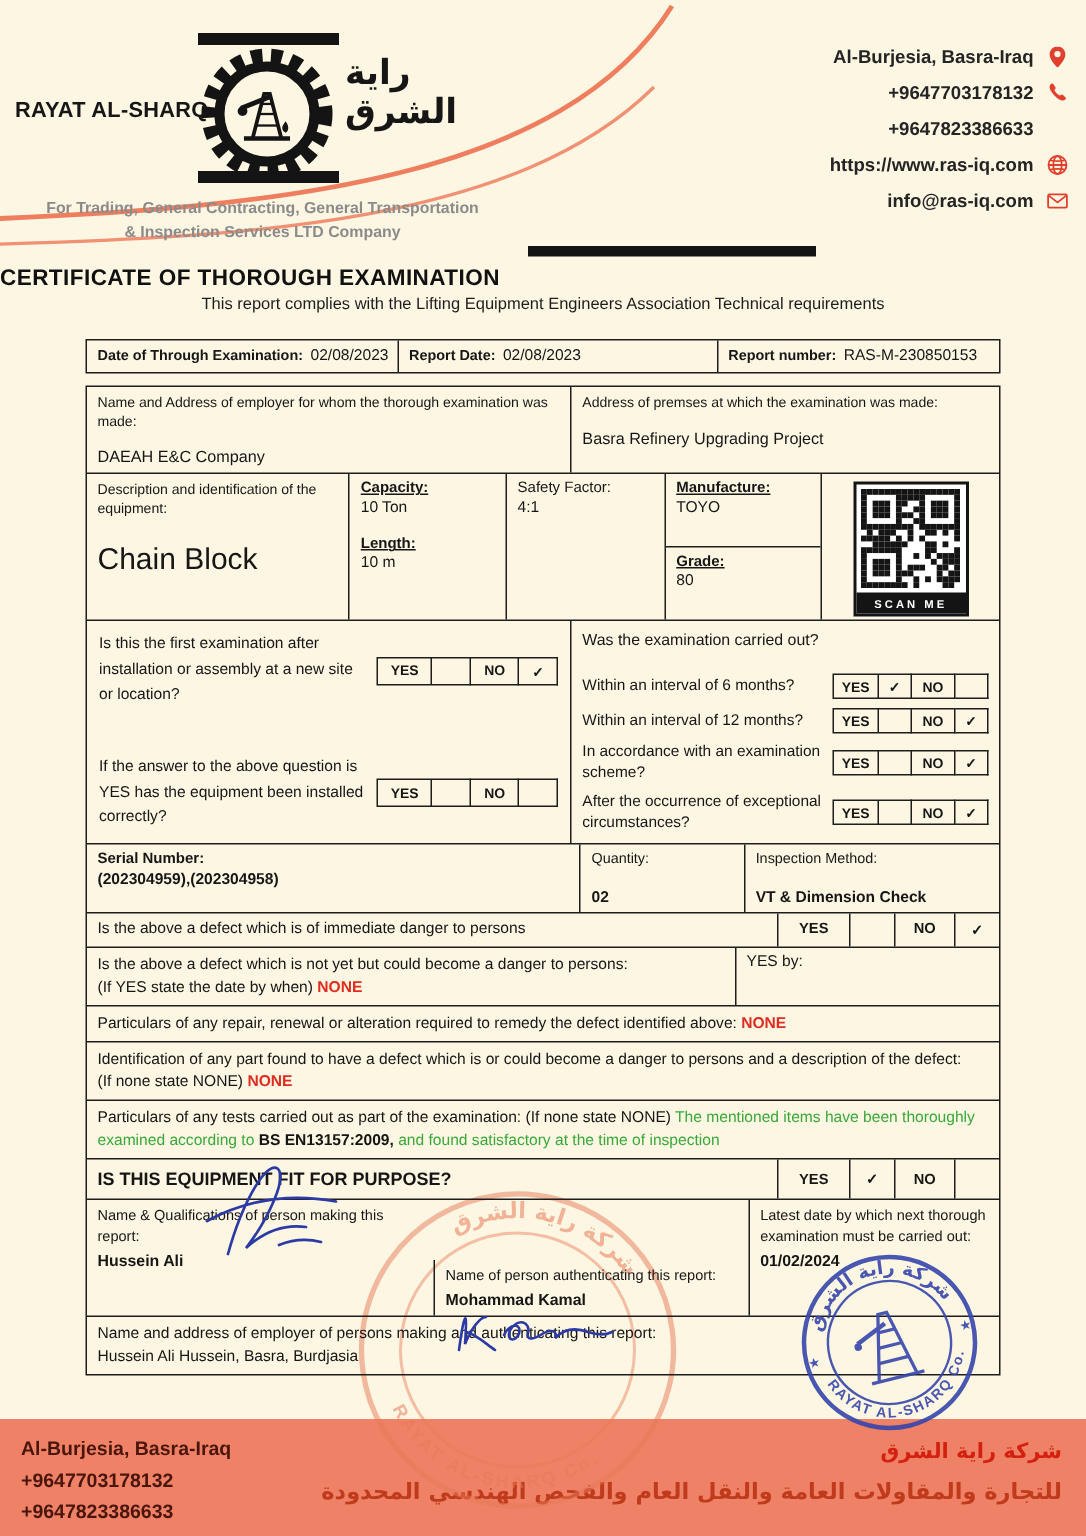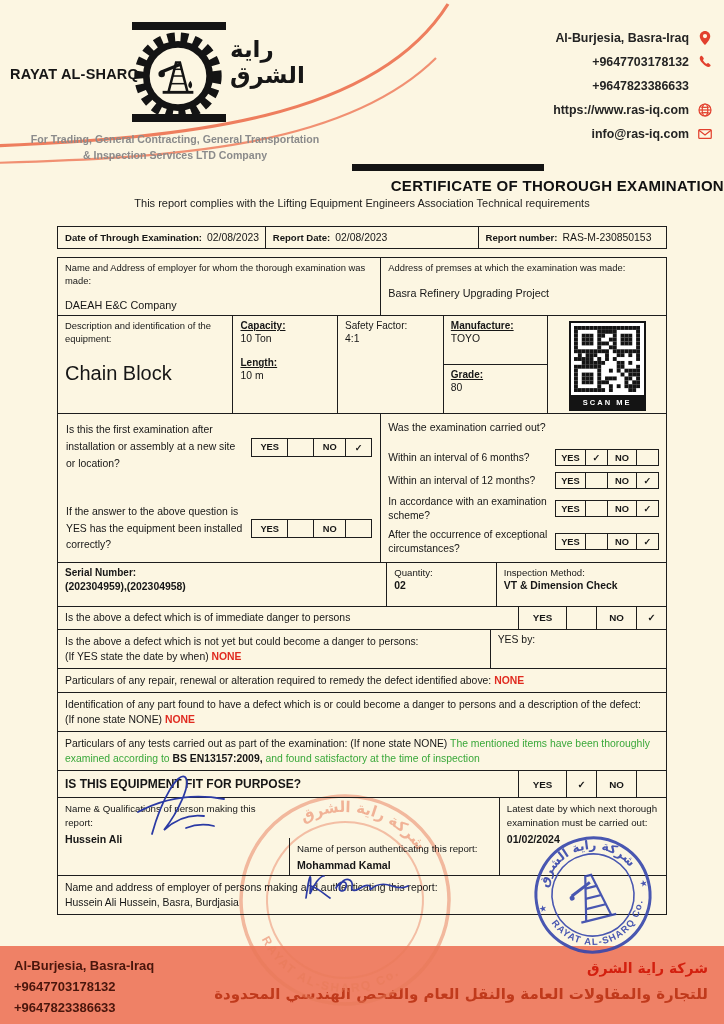--- a/index.html
+++ b/index.html
@@ -21,21 +21,21 @@
   .cname { position: absolute; left: 2px; top: 44px; font-size: 14.5px; font-weight: bold; white-space: nowrap; letter-spacing: .2px; }
   .cname-ar { position: absolute; left: 222px; top: 14px; font-size: 23px; font-weight: bold; }
   .tagline { position: absolute; left: 0; top: 110px; width: 334px; text-align: center; color: #8b8b8b; font-weight: bold; font-size: 10.6px; line-height: 1.5; }
   .contact { position: absolute; right: 12px; top: 30px; display: flex; flex-direction: column; gap: 8px; align-items: flex-end; }
   .crow { display: flex; align-items: center; gap: 9px; font-size: 12.4px; font-weight: bold; color: #242424; height: 16px; }
   .cicon { width: 14px; height: 14px; flex: 0 0 14px; display: inline-block; }
 
   
   .titlewrap { position: relative; height: 56px; }
   .tbar { position: absolute; left: 352px; top: 0; width: 192px; height: 7px; background: #141414; }
-  .titlewrap h1 { padding-top: 13px; text-align: right; font-size: 15px; letter-spacing: .3px; color: #111; }
+  .titlewrap h1 { padding-top: 13px; text-align: left; font-size: 15px; letter-spacing: .3px; color: #111; }
   .sub { text-align: center; font-size: 11px; margin-top: 3px; color: #1d1d1d; }
 
   
   .bodywrap { position: relative; z-index: 3; margin: 6px 57px 0; }
   .box { border: 1.6px solid #1d1d1d; }
   .bl { border-left: 1.6px solid #1d1d1d; }
   .pad { padding: 4px 7px; }
 
   .daterow { display: flex; height: 23px; margin-bottom: 8px; }
   .dcell { display: flex; align-items: center; gap: 5px; padding: 0 7px; overflow: hidden; }
@@ -73,21 +73,21 @@
   .qhead { font-size: 10.6px; margin-bottom: 16px; }
   .qrow { display: flex; align-items: center; margin-top: 6px; }
   .qrow .qt { flex: 1; font-size: 10.3px; line-height: 1.3; padding-right: 4px; }
   .ck.s { height: 17px; } .ck.syes { width: 31px; } .ck.sbx { width: 22px; } .ck.sno { width: 29px; }
 
   .rE { min-height: 44px; }
   .sc1 { width: 54%; } .sc2 { width: 18%; } .sc3 { width: 28%; }
   .serlbl { font-size: 10px; font-weight: bold; }
   .serval { font-size: 10.4px; font-weight: bold; margin-top: 3px; }
   .smalllbl { font-size: 9.6px; }
-  .bval { font-size: 10.4px; font-weight: bold; margin-top: 2px; }
+  .bval { font-size: 10.4px; font-weight: bold; margin-top: 15px; }
   .mwrap { max-width: 122px; }
 
   .rF { min-height: 23px; }
   .ftext { flex: 1; font-size: 10.4px; padding: 5px 7px; }
   .endcell { border-left: 1.6px solid #1d1d1d; display: flex; align-items: center; justify-content: center; font-weight: bold; font-size: 9.8px; }
   .w48 { width: 48px; } .w30 { width: 30px; } .w40 { width: 40px; }
 
   .gc1 { width: 71%; padding: 4px 7px; }
   .gc2 { width: 29%; padding: 4px 7px; font-size: 10.4px; }
   .tline { font-size: 10.4px; line-height: 1.45; }

